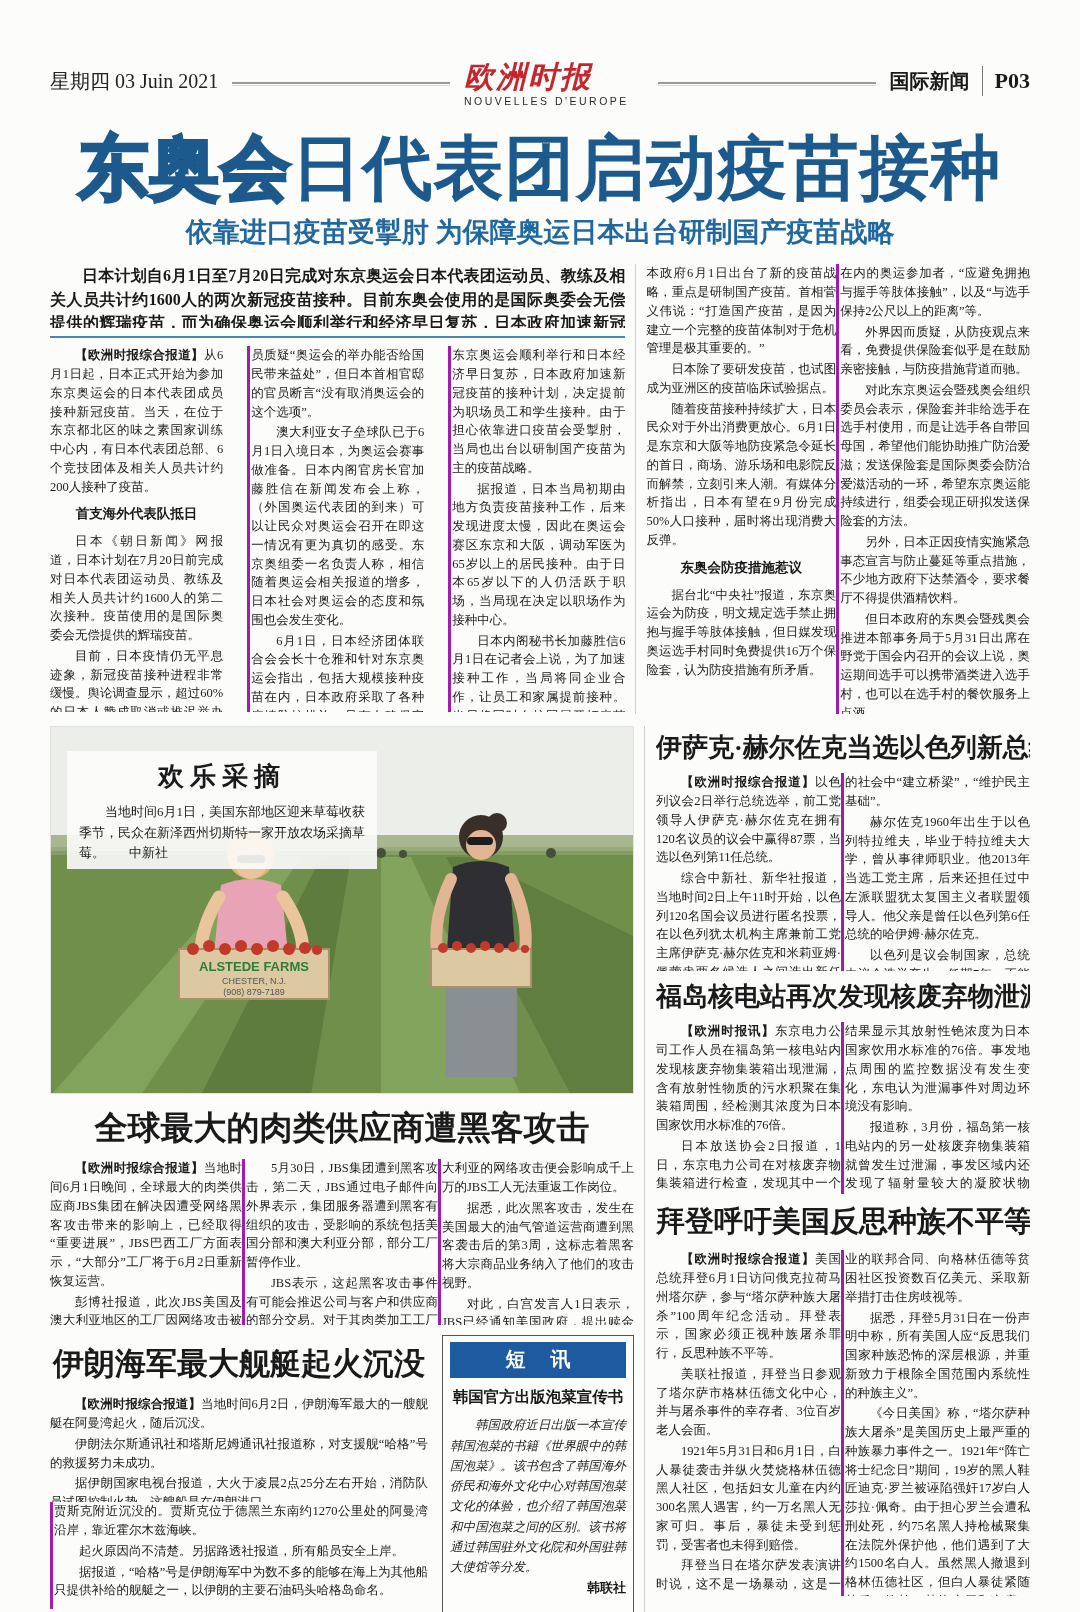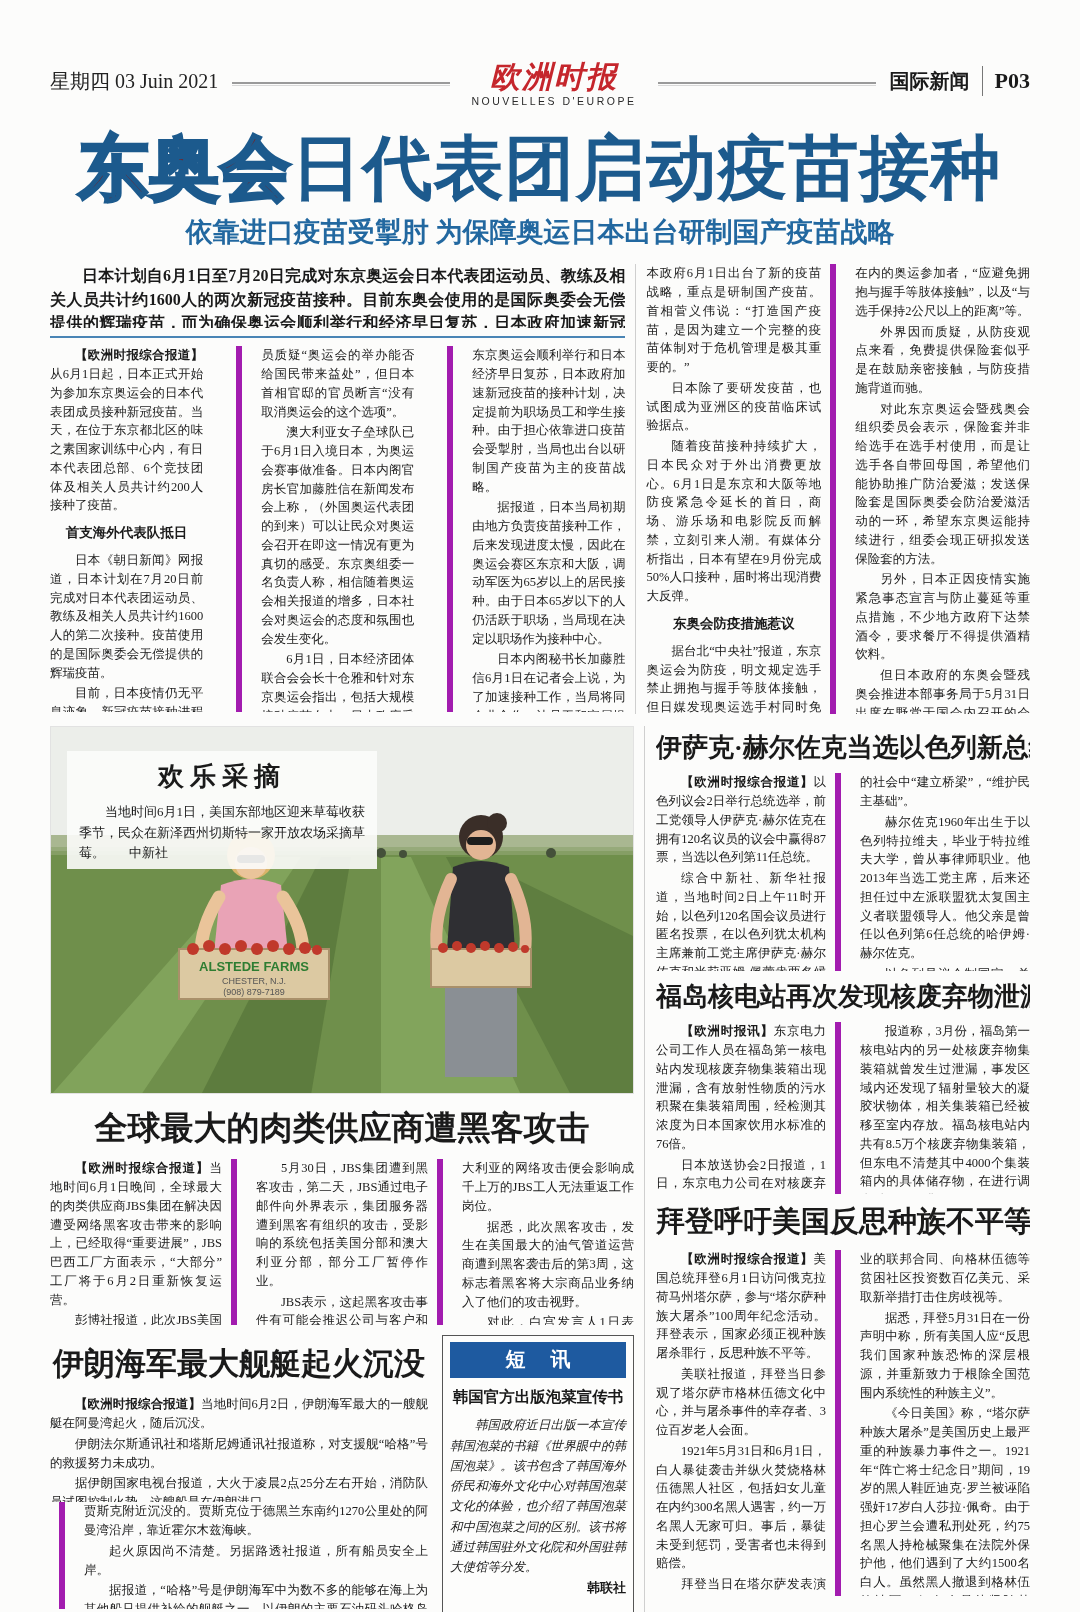--- a/index.html
+++ b/index.html
@@ -7,41 +7,41 @@
   .page {
     position:relative; width:1080px; height:1612px; margin:0 auto;
     background:#fcfcfb; overflow:hidden;
     font-family:"Liberation Serif", serif; color:#1a1a1a;
     padding:60px 50px 0;
   }
   
   .hdr { display:flex; align-items:flex-start; height:58px; }
   .hdr-date { font-size:20px; color:#222; white-space:nowrap; padding-top:8px; }
   .hdr-line { flex:1; border-top:2px solid #9a9a9a; border-bottom:1px solid #d8d8d8; height:4px; margin:22px 14px 0; }
-  .masthead { text-align:center; width:180px; }
+  .masthead { width:180px; }
   .masthead-cn { font-size:30px; font-weight:bold; font-style:italic; color:#c5262c; letter-spacing:2px; line-height:1.1; }
   .masthead-fr { font-size:10.5px; letter-spacing:2.5px; color:#2b2b2b; font-family:"Liberation Sans", sans-serif; margin-top:2px; }
   .hdr-right { display:flex; align-items:center; padding-top:6px; white-space:nowrap; }
   .hdr-section { font-size:20px; font-weight:bold;text-align:right; }
   .hdr-vline { width:1px; height:30px; background:#777; margin:0 12px; }
   .hdr-page { font-size:22px; font-weight:bold; }
   
   .main-h1 { margin-top:12px; text-align:center; font-weight:900; font-size:70px; line-height:1.12;
              color:#1c5a8d; white-space:nowrap; letter-spacing:1px; }
   .main-h1 .outline { color:#7f1d1d; -webkit-text-stroke:3px #1c5a8d; text-stroke:3px #1c5a8d; }
   .main-h2 { margin-top:6px; text-align:center; font-weight:bold; font-size:27px; color:#2268a0; white-space:nowrap; }
   
   .top-body { display:flex; margin-top:14px; height:450px; overflow:hidden; }
   .left-group { flex:3; min-width:0; }
   .right-group { flex:2; min-width:0; display:flex; border-left:1px solid #cfcfcf; margin-left:10px; padding-left:10px; height:100%; }
   .intro { font-size:16px; font-weight:bold; line-height:1.45; text-align:justify; text-indent:2em; height:64px; overflow:hidden; }
   .cols { display:flex; }
   .cols3 { border-top:2px solid #4a85b5; margin-top:8px; padding-top:8px; height:376px; overflow:hidden;gap:24px; }
   .col { flex:1; min-width:0; overflow:hidden; }
-  .col + .col { border-left:6px solid #a21caf; margin-left:9px; padding-left:19px; }
+  .col + .col { border-left:3px solid #a21caf; padding-left:1px; }
   .col p { font-size:12.5px; line-height:1.5; text-align:justify; text-indent:2em; margin-bottom:2px; }
   .col p.nolead { text-indent:0; }
   .col .tag { font-weight:bold; }
   .col h4 { font-size:13.5px; text-align:center; margin:9px 0; }
   
   .mid { display:flex; margin-top:12px; }
   .mid-left { width:584px; min-width:0; }
   .right-rail { flex:1; min-width:0; border-left:1px solid #cfcfcf; margin-left:10px; padding-left:11px; }
   
   .photo { position:relative; height:368px; overflow:hidden; border:1px solid #e2e2e2; background:#eceeeb; }
@@ -270,20 +270,21 @@
       </div>
 
       <div class="rail-art fuku">
         <div class="art-h">福岛核电站再次发现核废弃物泄漏</div>
         <div class="cols fuku-body">
           <div class="col">
             <p><span class="tag">【欧洲时报讯】</span><span>东京电力公司工作人员在福岛第一核电站内发现核废弃物集装箱出现泄漏，含有放射性物质的污水积聚在集装箱周围，经检测其浓度为日本国家饮用水标准的76倍。</span></p>
             <p>日本放送协会2日报道，1日，东京电力公司在对核废弃物集装箱进行检查，发现其中一个集装箱发生泄漏，含有放射性物质的污水流出并积聚在集装箱周围。东电用吸水垫进行了清理和擦拭，并对污水进行了检测，</p>
           </div>
           <div class="col">
+            <p class="nolead">结果显示其放射性铯浓度为日本国家饮用水标准的76倍。事发地点周围的监控数据没有发生变化，东电认为泄漏事件对周边环境没有影响。</p>
             <p>报道称，3月份，福岛第一核电站内的另一处核废弃物集装箱就曾发生过泄漏，事发区域内还发现了辐射量较大的凝胶状物体，相关集装箱已经被移至室内存放。福岛核电站内共有8.5万个核废弃物集装箱，但东电不清楚其中4000个集装箱内的具体储存物，在进行调查时发现了泄漏。</p>
           </div>
         </div>
       </div>
 
       <div class="rail-art biden">
         <div class="art-h">拜登呼吁美国反思种族不平等</div>
         <div class="cols biden-body">
           <div class="col">
             <p><span class="tag">【欧洲时报综合报道】</span><span>美国总统拜登6月1日访问俄克拉荷马州塔尔萨，参与“塔尔萨种族大屠杀”100周年纪念活动。拜登表示，国家必须正视种族屠杀罪行，反思种族不平等。</span></p>

